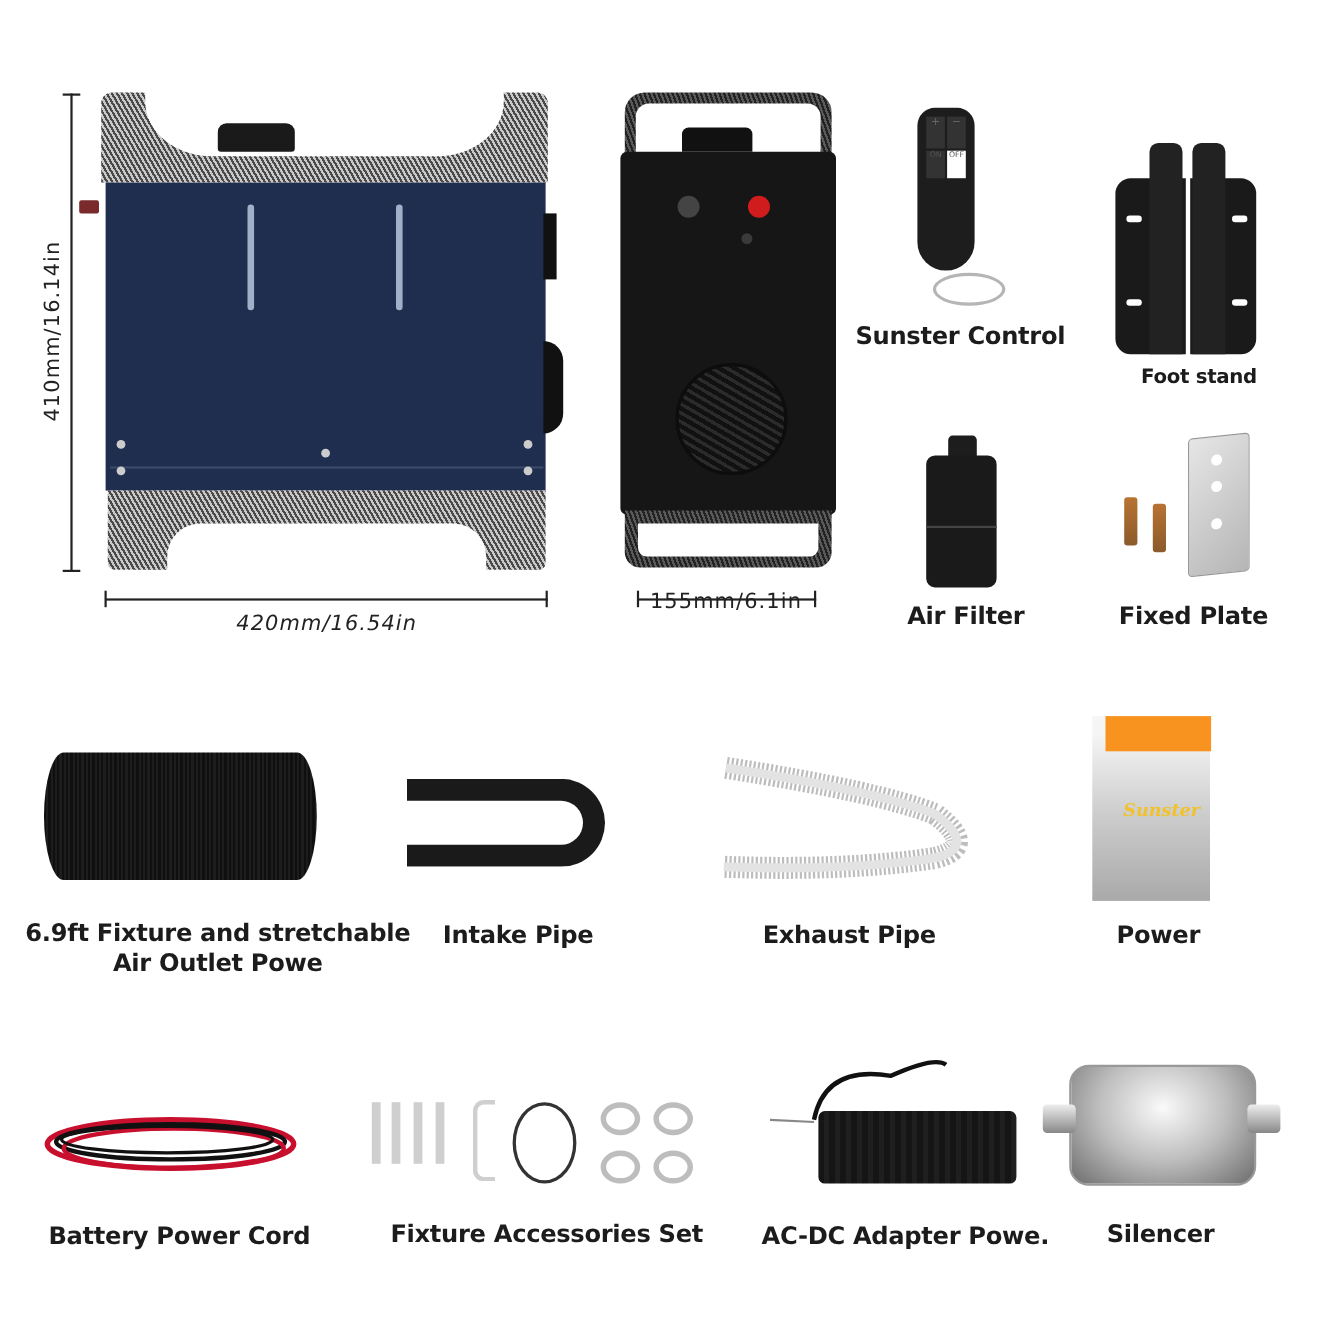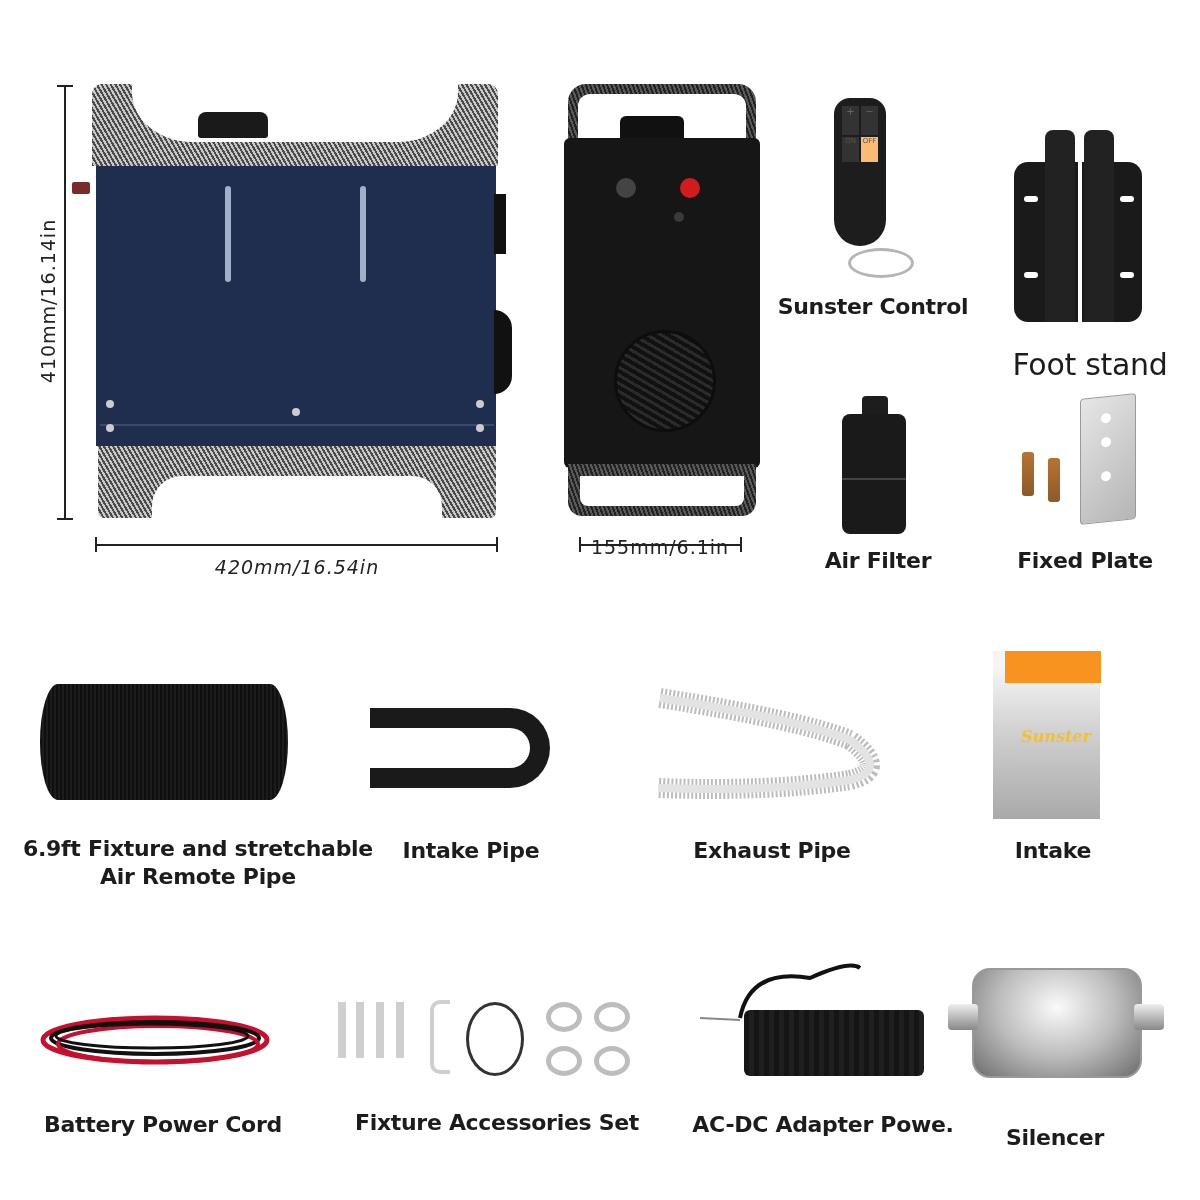--- a/index.html
+++ b/index.html
@@ -66,68 +66,68 @@
 <div class="abs" style="left:580px;top:544px;width:162px;height:2px;background:#222;"></div>
 <div class="abs" style="left:579px;top:537px;width:2px;height:15px;background:#222;"></div>
 <div class="abs" style="left:740px;top:537px;width:2px;height:15px;background:#222;"></div>
 <div class="dim" style="left:560px;top:536px;width:200px;">155mm/6.1in</div>
 
 <div class="abs" style="left:834px;top:98px;width:52px;height:148px;background:#1d1d1d;border-radius:16px 16px 26px 26px;">
   <div class="abs" style="left:8px;top:8px;width:36px;height:56px;display:grid;grid-template-columns:1fr 1fr;gap:2px;">
     <span style="background:#333;color:#666;font-size:10px;text-align:center;">+</span>
     <span style="background:#333;color:#666;font-size:10px;text-align:center;">−</span>
     <span style="background:#333;color:#555;font-size:7px;text-align:center;">ON</span>
-    <span style="background:#fdba74;color:#555;font-size:7px;text-align:center;">OFF</span>
+    <span style="background:#ffffff;color:#555;font-size:7px;text-align:center;">OFF</span>
   </div>
 </div>
 <div class="abs" style="left:848px;top:248px;width:60px;height:24px;border:3px solid #b5b5b5;border-radius:50%;"></div>
 <div class="label" style="left:770px;top:294px;width:206px;">Sunster Control</div>
 
 <div class="abs" style="left:1014px;top:162px;width:128px;height:160px;background:#1a1a1a;border-radius:14px;"></div>
 <div class="abs" style="left:1045px;top:130px;width:30px;height:192px;background:#222;border-radius:8px 8px 0 0;"></div>
 <div class="abs" style="left:1084px;top:130px;width:30px;height:192px;background:#222;border-radius:8px 8px 0 0;"></div>
 <div class="abs" style="left:1078px;top:128px;width:4px;height:200px;background:#fff;"></div>
 <div class="abs" style="left:1024px;top:196px;width:14px;height:6px;background:#fff;border-radius:3px;"></div>
 <div class="abs" style="left:1120px;top:196px;width:14px;height:6px;background:#fff;border-radius:3px;"></div>
 <div class="abs" style="left:1024px;top:272px;width:14px;height:6px;background:#fff;border-radius:3px;"></div>
 <div class="abs" style="left:1120px;top:272px;width:14px;height:6px;background:#fff;border-radius:3px;"></div>
-<div class="label" style="left:1000px;top:332px;width:180px;font-size:30px;font-weight:normal;margin-top:15px;">Foot stand</div>
+<div class="label" style="left:1000px;top:332px;width:180px;font-size:18px;font-weight:bold;">Foot stand</div>
 
 <div class="abs" style="left:862px;top:396px;width:26px;height:20px;background:#1d1d1d;border-radius:4px 4px 0 0;"></div>
 <div class="abs" style="left:842px;top:414px;width:64px;height:120px;background:#1a1a1a;border-radius:8px;"></div>
 <div class="abs" style="left:842px;top:478px;width:64px;height:2px;background:#444;"></div>
 <div class="label" style="left:808px;top:548px;width:140px;">Air Filter</div>
 
 <div class="abs" style="left:1022px;top:452px;width:12px;height:44px;background:linear-gradient(#b87333,#8b5a2b);border-radius:3px;"></div>
 <div class="abs" style="left:1048px;top:458px;width:12px;height:44px;background:linear-gradient(#b87333,#8b5a2b);border-radius:3px;"></div>
 <div class="abs" style="left:1080px;top:396px;width:54px;height:124px;background:linear-gradient(135deg,#e6e6e6,#b5b5b5);border:1px solid #999;transform:skewY(-6deg);border-radius:4px;">
   <div class="abs" style="left:20px;top:16px;width:10px;height:10px;border-radius:50%;background:#fff;"></div>
   <div class="abs" style="left:20px;top:40px;width:10px;height:10px;border-radius:50%;background:#fff;"></div>
   <div class="abs" style="left:20px;top:74px;width:10px;height:10px;border-radius:50%;background:#fff;"></div>
 </div>
 <div class="label" style="left:1000px;top:548px;width:170px;">Fixed Plate</div>
 
 <div class="abs" style="left:40px;top:684px;width:248px;height:116px;background:repeating-linear-gradient(90deg,#0f0f0f 0 2px,#1d1d1d 2px 4px);border-radius:18px/58px;"></div>
 <div class="label" style="left:18px;top:836px;width:360px;">6.9ft Fixture and stretchable</div>
-<div class="label" style="left:18px;top:864px;width:360px;">Air Remote Pipe</div>
+<div class="label" style="left:18px;top:864px;width:360px;">Air Outlet Powe</div>
 
 <div class="abs" style="left:370px;top:708px;width:180px;height:80px;border:20px solid #1a1a1a;border-left:none;border-radius:0 60px 60px 0;box-sizing:border-box;"></div>
 <div class="label" style="left:386px;top:838px;width:170px;">Intake Pipe</div>
 
 <svg class="abs" style="left:650px;top:680px;" width="240" height="120" viewBox="0 0 240 120">
   <path d="M10 18 Q150 40 200 60 Q240 90 200 100 Q120 112 8 108" fill="none" stroke="#bdbdbd" stroke-width="20" stroke-dasharray="2 2"></path>
   <path d="M10 18 Q150 40 200 60 Q240 90 200 100 Q120 112 8 108" fill="none" stroke="#e3e3e3" stroke-width="8"></path>
 </svg>
 <div class="label" style="left:672px;top:838px;width:200px;">Exhaust Pipe</div>
 
 <div class="abs" style="left:993px;top:651px;width:107px;height:168px;background:linear-gradient(#f5f5f5 10%,#cfcfcf 50%,#a9a9a9);">
   <div class="abs" style="left:12px;top:0;width:96px;height:32px;background:#f7931e;"></div>
   <div class="abs" style="left:8px;top:76px;width:110px;font-family:'DejaVu Serif',serif;font-style:italic;font-weight:bold;font-size:16px;color:#f2c12e;text-align:center;">Sunster</div>
 </div>
-<div class="label" style="left:990px;top:838px;width:126px;">Intake</div>
+<div class="label" style="left:990px;top:838px;width:126px;">Power</div>
 
 <svg class="abs" style="left:30px;top:1000px;" width="250" height="80" viewBox="0 0 250 80">
   <ellipse cx="125" cy="40" rx="112" ry="22" fill="none" stroke="#c8102e" stroke-width="5"></ellipse>
   <ellipse cx="125" cy="38" rx="104" ry="16" fill="none" stroke="#111" stroke-width="4"></ellipse>
   <ellipse cx="128" cy="44" rx="100" ry="18" fill="none" stroke="#c8102e" stroke-width="4"></ellipse>
   <ellipse cx="122" cy="36" rx="96" ry="12" fill="none" stroke="#111" stroke-width="3"></ellipse>
 </svg>
 <div class="label" style="left:30px;top:1112px;width:266px;">Battery Power Cord</div>
 
 <div class="abs" style="left:334px;top:996px;width:320px;height:84px;">
@@ -147,13 +147,13 @@
 <div class="abs" style="left:744px;top:1010px;width:180px;height:66px;background:repeating-linear-gradient(90deg,#151515 0 5px,#1f1f1f 5px 10px);border-radius:6px;"></div>
 <svg class="abs" style="left:700px;top:958px;" width="200" height="70" viewBox="0 0 200 70">
   <path d="M40 60 Q50 10 110 20 Q150 2 160 10" fill="none" stroke="#111" stroke-width="4"></path>
   <path d="M0 60 L40 62" fill="none" stroke="#888" stroke-width="2"></path>
 </svg>
 <div class="label" style="left:690px;top:1112px;width:266px;">AC-DC Adapter Powe.</div>
 
 <div class="abs" style="left:972px;top:968px;width:166px;height:106px;background:radial-gradient(ellipse at 50% 35%,#fafafa 0%,#bdbdbd 50%,#6d6d6d 100%);border-radius:18px;border:2px solid #999;"></div>
 <div class="abs" style="left:948px;top:1004px;width:30px;height:26px;background:linear-gradient(#eee,#888);border-radius:4px;"></div>
 <div class="abs" style="left:1134px;top:1004px;width:30px;height:26px;background:linear-gradient(#eee,#888);border-radius:4px;"></div>
-<div class="label" style="left:990px;top:1110px;width:130px;margin-top:15px;">Silencer</div>
+<div class="label" style="left:990px;top:1110px;width:130px;">Silencer</div>
 
 </body></html>

